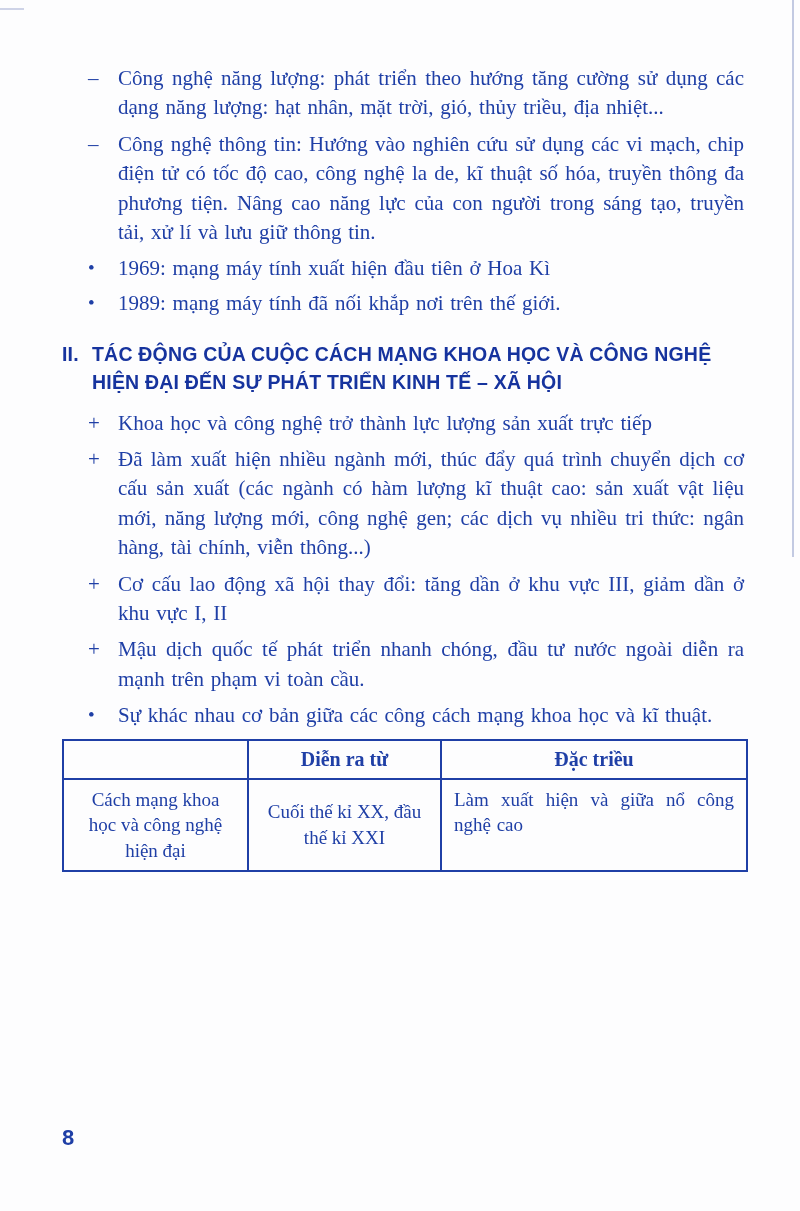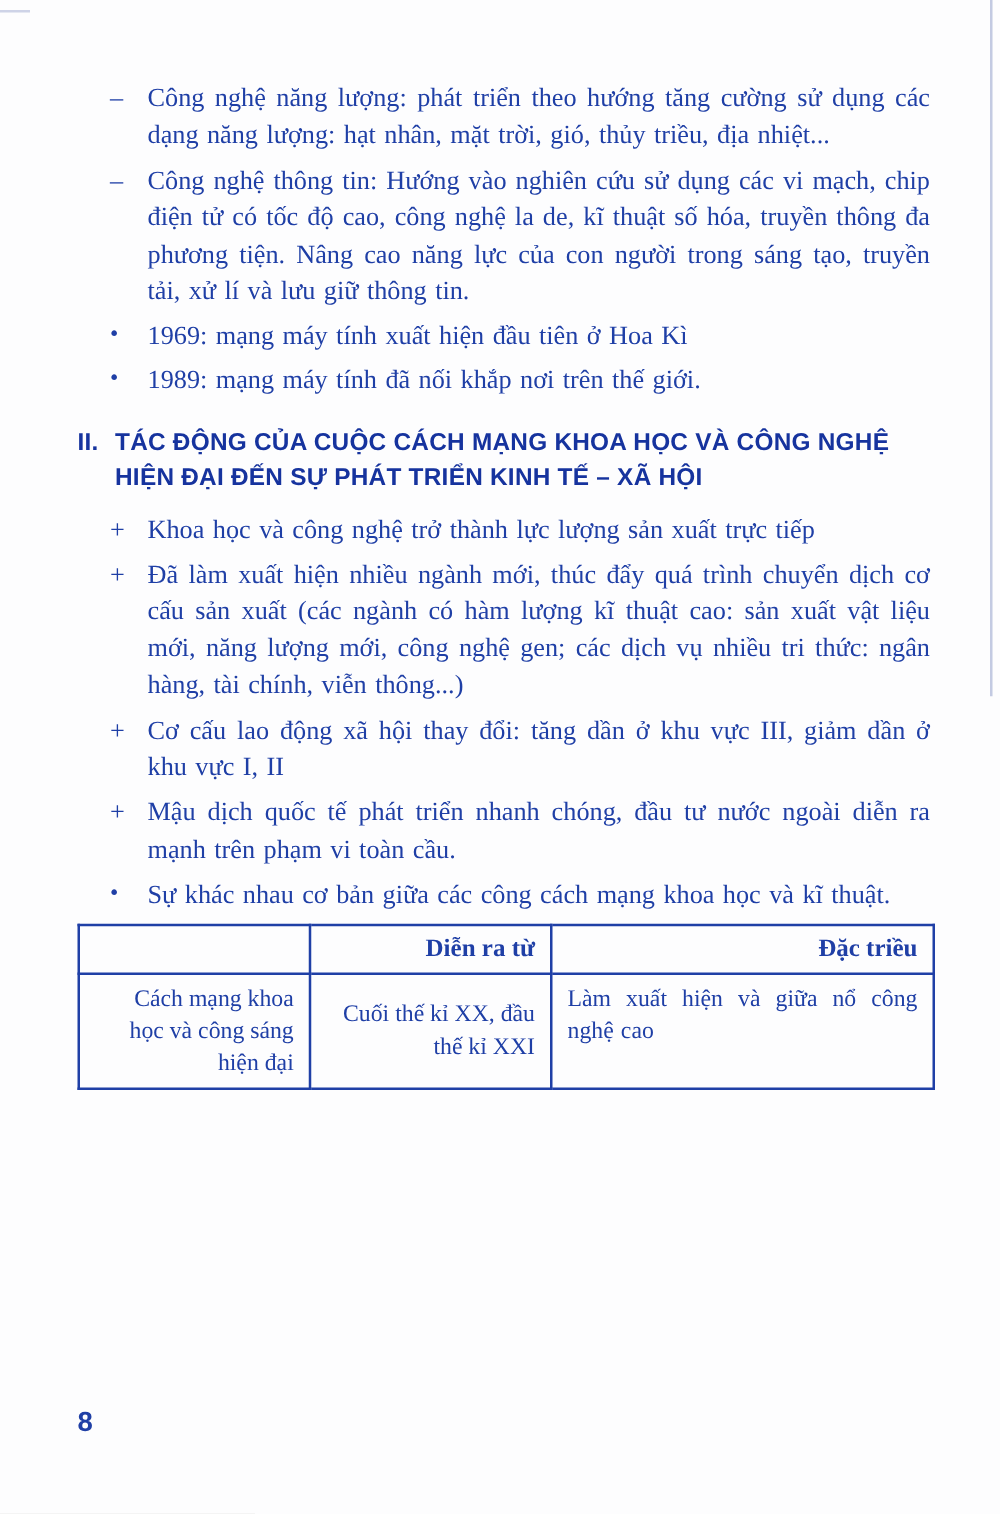--- a/index.html
+++ b/index.html
@@ -70,21 +70,21 @@
     border-collapse: collapse;
     width: 684px;
     table-layout: fixed;
     margin-top: 6px;
     font-size: 19px;
     line-height: 1.35;
   }
   table.cmp th, table.cmp td {
     border: 2px solid #1f3fa6;
     padding: 7px 12px;
-    text-align: right;
+    text-align: center;
     vertical-align: top;
   }
   table.cmp th {
     font-weight: bold;
     font-size: 20px;
     padding-top: 5px;
     padding-bottom: 5px;
   }
   table.cmp .col-name { width: 185px; }
   table.cmp .col-when { width: 193px; }
@@ -162,21 +162,21 @@
       </colgroup>
       <thead>
         <tr>
           <th></th>
           <th>Diễn ra từ</th>
           <th>Đặc triều</th>
         </tr>
       </thead>
       <tbody>
         <tr>
-          <td>Cách mạng khoa học và công sáng hiện đại</td>
+          <td>Cách mạng khoa học và công nghệ hiện đại</td>
           <td class="when">Cuối thế kỉ XX, đầu thế kỉ XXI</td>
           <td class="feat">Làm xuất hiện và giữa nổ công nghệ cao</td>
         </tr>
       </tbody>
     </table>
 
   </div>
 
   <div class="page-num">8</div>
 </div>

